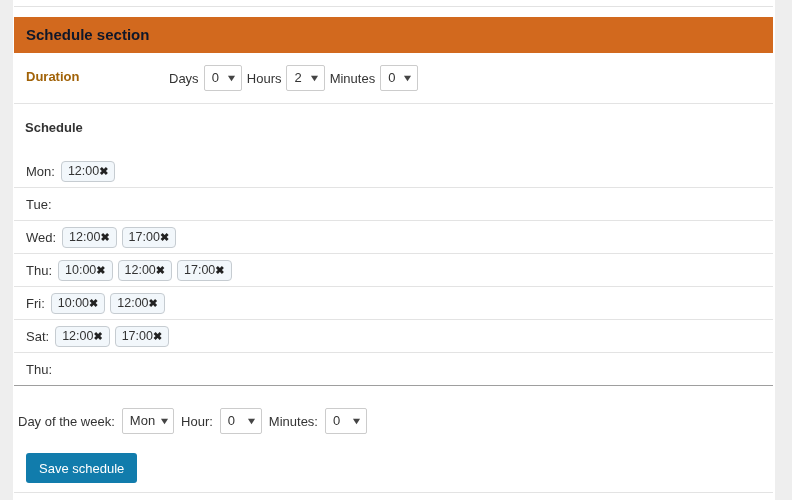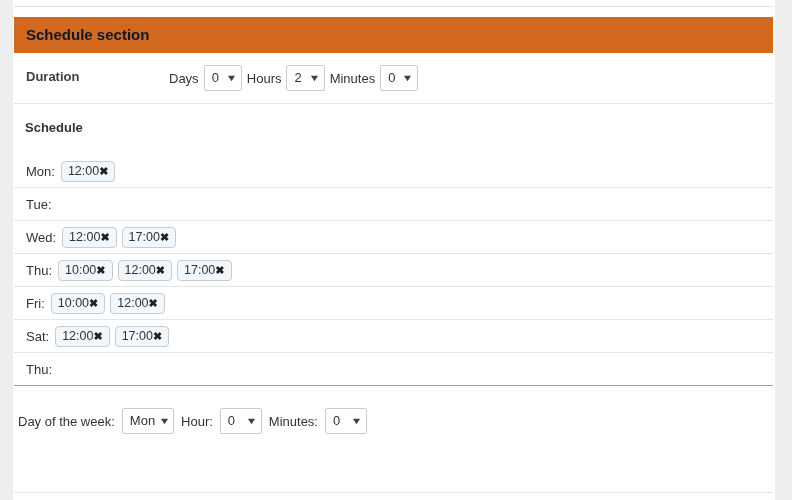--- a/index.html
+++ b/index.html
@@ -64,21 +64,21 @@
     top: 62px;
     width: 759px;
     height: 32px;
   }
   .duration-label {
     position: absolute;
     left: 12px;
     top: 7px;
     font-weight: bold;
     font-size: 13px;
-    color: #404040;
+    color: #a16207;
   }
   .dur-fields {
     position: absolute;
     left: 155px;
     top: 0;
     display: flex;
     align-items: center;
     gap: 5px;
     height: 32px;
   }
@@ -342,17 +342,20 @@
       <span>0</span>
       <span class="caret">▼</span>
     </span>
     <span class="fld-label">Minutes:</span>
     <span class="sel sel-wide">
       <span>0</span>
       <span class="caret">▼</span>
     </span>
   </div>
 
+  <div class="save-wrap">
+    <span class="btn-primary">Save schedule</span>
+  </div>
 
   <div class="bottom-rule"></div>
 </div>
 
 <div class="right-gutter"></div>
 
 </body></html>

